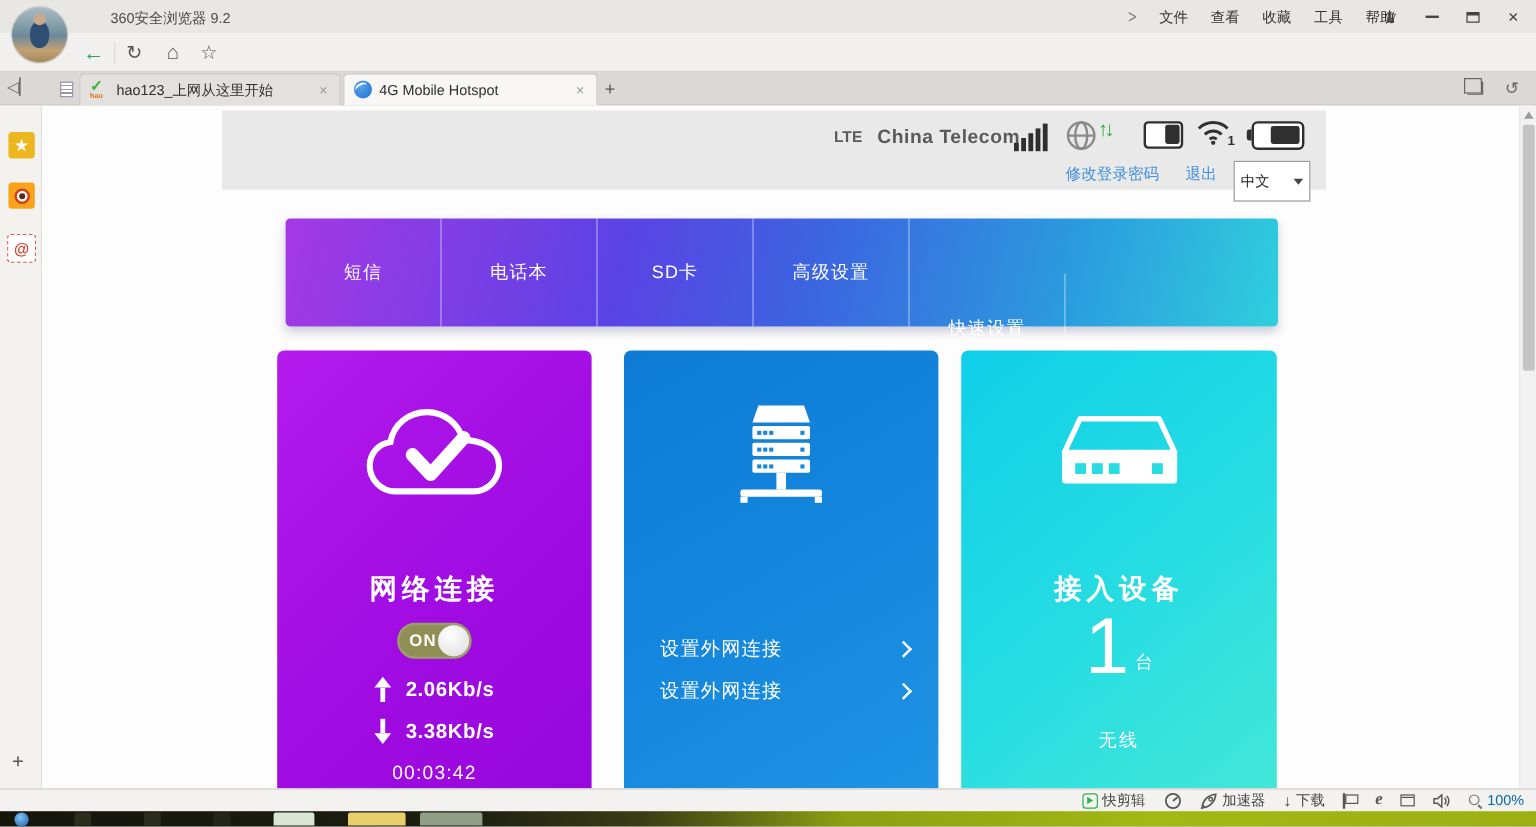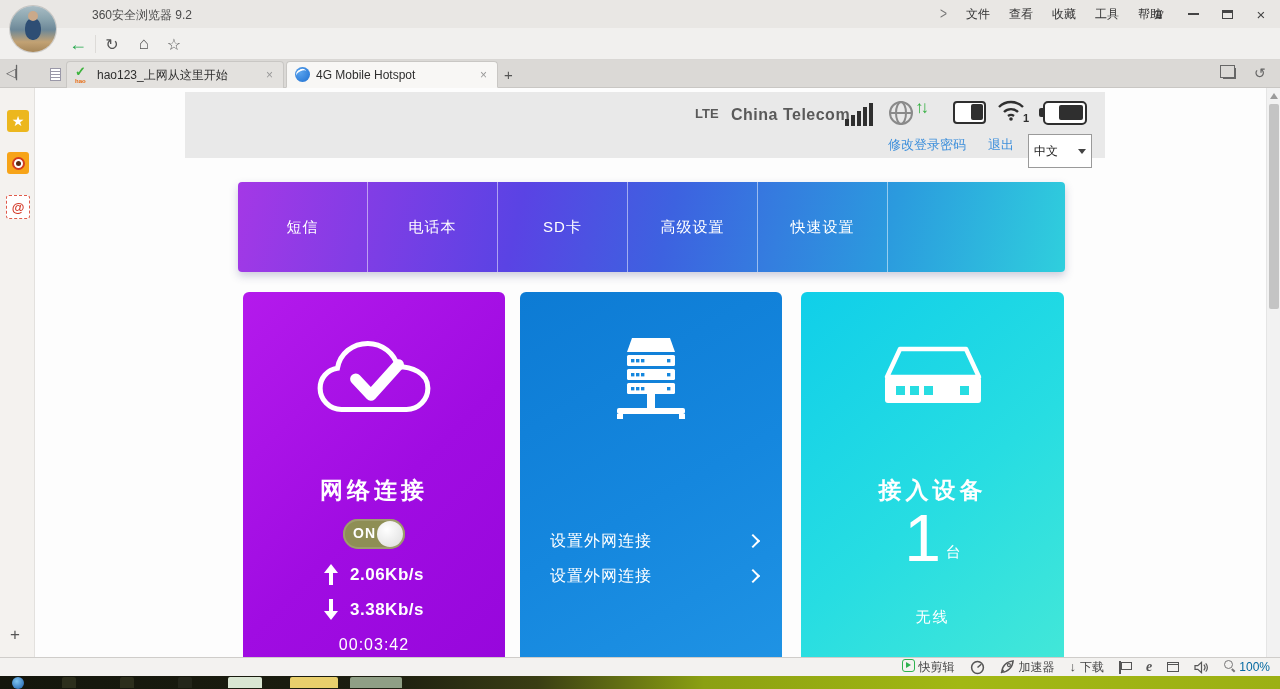--- a/index.html
+++ b/index.html
@@ -107,26 +107,26 @@
   .link-pwd { left:703px; }
   .link-out { left:803px; }
   .lang-select { position:absolute; left:843px; top:42px; width:64px; height:19px; background:#fff; border:1px solid #9a9a9a; display:flex; align-items:center; padding:16px 5px; font-size:12px; color:#222; }
   .lang-select .tri { margin-left:auto; width:0; height:0; border-left:4px solid transparent; border-right:4px solid transparent; border-top:5px solid #444; }
 
   
   .navbar { position:absolute; left:203px; top:94px; width:827px; height:90px; border-radius:4px;
     background:linear-gradient(103deg,#a438e6 0%,#5a43e4 34%,#3d62e0 52%,#2b9ade 78%,#2fcfdd 100%);
     box-shadow:0 4px 8px rgba(60,60,120,.25); display:flex; }
   .nav-item { width:130px; height:100%; display:flex; align-items:center; justify-content:center; color:#fff; font-size:15px; letter-spacing:1px; border-right:1px solid rgba(255,255,255,.5); cursor:pointer; }
-  .nav-item:nth-child(5) { border-right:1px solid rgba(255,255,255,.5); }
+  .nav-item:nth-child(5) { border-right:1px solid rgba(255,255,255,.5);margin-top:46px; }
   .nav-filler { flex:1; }
 
   
   .card { position:absolute; top:204px; width:262px; height:372px; border-radius:6px; color:#fff; }
-  .card1 { left:208px; background:linear-gradient(135deg,#b41aec 0%,#a00ce2 55%,#9707dc 100%);text-decoration:underline; }
+  .card1 { left:196px; background:linear-gradient(135deg,#b41aec 0%,#a00ce2 55%,#9707dc 100%);text-decoration:underline; }
   .card2 { left:485px; background:linear-gradient(150deg,#0d7bd4 0%,#1587de 55%,#1f93e4 100%); }
   .card3 { left:766px; width:263px; background:linear-gradient(140deg,#10cfe9 0%,#27dde2 55%,#43e7d8 100%); }
   .card-title { position:absolute; left:0; top:183px; width:100%; text-align:center; font-size:23px; font-weight:600; letter-spacing:4px; }
   .card-icon { position:absolute; left:0; top:0; width:100%; display:flex; justify-content:center; }
 
   
   .toggle { position:absolute; left:50%; transform:translateX(-50%); top:227px; width:62px; height:30px; border-radius:16px; background:#8e8e55; box-shadow:0 0 0 2px #9d9d6e inset; }
   .toggle-label { position:absolute; left:10px; top:6px; font-size:14px; font-weight:bold; color:#fff; letter-spacing:1px; }
   .toggle-knob { position:absolute; right:2px; top:2px; width:26px; height:26px; border-radius:50%; background:radial-gradient(circle at 38% 32%,#ffffff,#dcdcdc); }
 
@@ -146,21 +146,21 @@
   .card-link-label { font-size:16px; letter-spacing:1px; }
   .chev-right { margin-left:auto; width:10px; height:10px; border-top:2px solid #fff; border-right:2px solid #fff; transform:rotate(45deg); }
 
   .dev-count-wrap { position:absolute; left:0; top:218px; width:100%; display:flex; align-items:flex-end; justify-content:center; gap:5px; }
   .dev-count { font-size:66px; line-height:.85; font-weight:400; }
   .dev-unit { font-size:15px; padding-bottom:4px; }
   .dev-mode { position:absolute; left:0; top:316px; width:100%; text-align:center; font-size:15px; letter-spacing:2px; }
 
   
   .statusbar { position:absolute; left:0; top:657px; width:1280px; height:19px; background:#f3f2f0; border-top:1px solid #cfcdca; display:flex; align-items:center; justify-content:flex-end; gap:15px; padding-right:10px; }
-  .sb-item { display:flex; gap:4px; font-size:12px; color:#444; }
+  .sb-item { display:flex; align-items:center; gap:4px; font-size:12px; color:#444; }
   .clip-ic { width:13px; height:13px; border:1.4px solid #2eb24e; border-radius:3px; display:flex; align-items:center; justify-content:center; }
   .clip-ic i { width:0; height:0; border-top:3px solid transparent; border-bottom:3px solid transparent; border-left:5px solid #2eb24e; margin-left:1px; }
   .dl-arrow { font-size:13px; color:#444; }
   .flag-ic { position:relative; width:12px; height:13px; }
   .flag-ic::before { content:""; position:absolute; left:0; top:0; width:1.6px; height:13px; background:#555; }
   .flag-ic::after { content:""; position:absolute; left:1.6px; top:1px; width:9px; height:6px; border:1.4px solid #555; }
   .ie-ic { font-size:14px; color:#555; font-style:italic; font-weight:bold; font-family:"Liberation Serif", serif; }
   .winsnap-ic { position:relative; width:12px; height:10px; border:1.4px solid #555; }
   .winsnap-ic::before { content:""; position:absolute; left:0; top:1px; width:100%; height:1.4px; background:#555; }
   .zoom-label { font-size:12px; color:#0369a1; }

